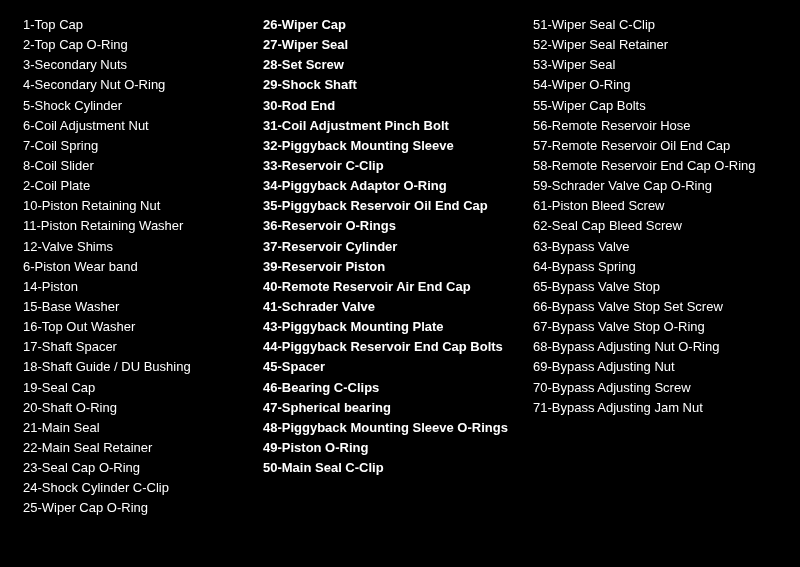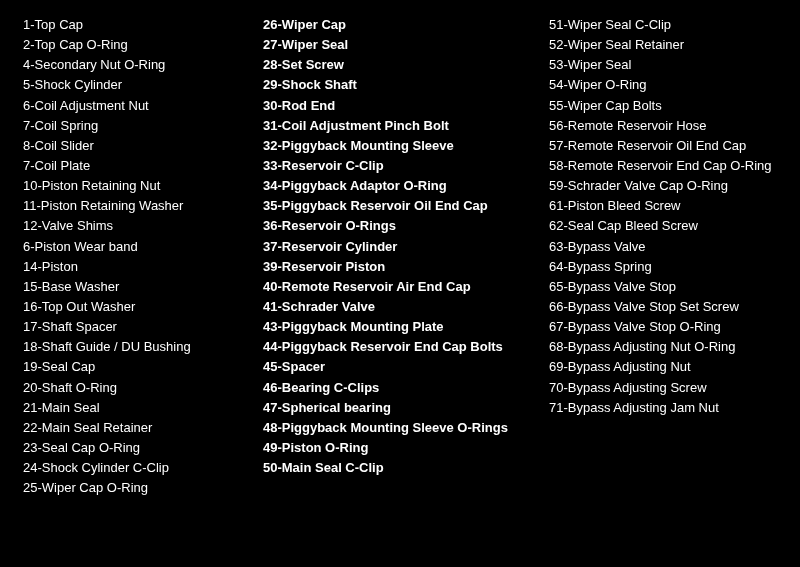--- a/index.html
+++ b/index.html
@@ -24,40 +24,40 @@
     }
     .col:first-child {
       flex: 0 0 240px;
     }
     .col:nth-child(2) {
       flex: 0 0 270px;
       font-weight: bold;
     }
     .col:nth-child(3) {
       flex: 1;
-      margin-left: 16px;
     }
     .item {
       display: block;
     }
   </style>
 </head>
 <body>
 
 <div class="columns-wrapper">
 
   <div class="col" id="col1-container">
       <span class="item">1-Top Cap</span>
       <span class="item">2-Top Cap O-Ring</span>
+      <span class="item">3-Secondary Nuts</span>
       <span class="item">4-Secondary Nut O-Ring</span>
       <span class="item">5-Shock Cylinder</span>
       <span class="item">6-Coil Adjustment Nut</span>
       <span class="item">7-Coil Spring</span>
       <span class="item">8-Coil Slider</span>
-      <span class="item">7-Coil Plate</span>
+      <span class="item">2-Coil Plate</span>
       <span class="item">10-Piston Retaining Nut</span>
       <span class="item">11-Piston Retaining Washer</span>
       <span class="item">12-Valve Shims</span>
       <span class="item">6-Piston Wear band</span>
       <span class="item">14-Piston</span>
       <span class="item">15-Base Washer</span>
       <span class="item">16-Top Out Washer</span>
       <span class="item">17-Shaft Spacer</span>
       <span class="item">18-Shaft Guide / DU Bushing</span>
       <span class="item">19-Seal Cap</span>

